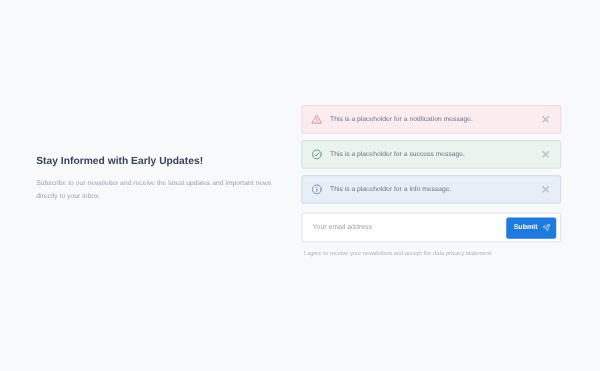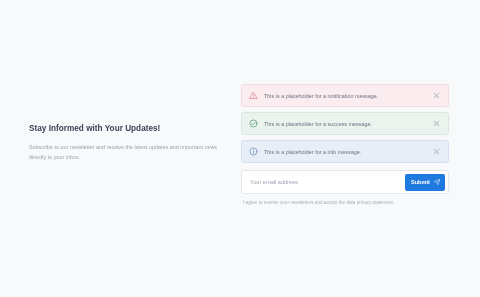--- a/index.html
+++ b/index.html
@@ -173,21 +173,21 @@
     letter-spacing: 0.01px;
     line-height: 1.4;
   }
 </style>
 </head>
 <body>
 
 <section class="newsletter-section">
 
   <div class="intro">
-    <h2 class="intro-heading">Stay Informed with Your Updates!</h2>
+    <h2 class="intro-heading">Stay Informed with Early Updates!</h2>
     <p class="intro-text">Subscribe to our newsletter and receive the latest updates and important news directly to your inbox.</p>
   </div>
 
   <div class="signup-panel">
 
     <div class="alert alert-notification">
       <svg class="alert-icon" viewBox="0 0 24 24" fill="none" stroke="#d98a9e" stroke-width="2" stroke-linecap="round" stroke-linejoin="round">
         <path d="M12 3.5 L22 20 L2 20 Z"></path>
         <line x1="12" y1="10" x2="12" y2="14.5"></line>
         <line x1="12" y1="17" x2="12" y2="17.2"></line>

